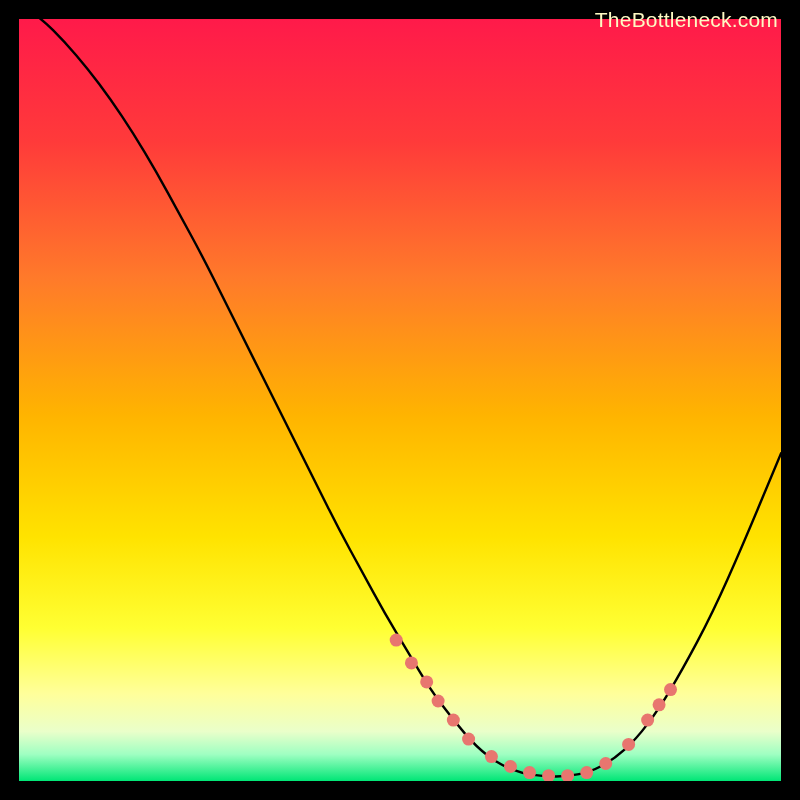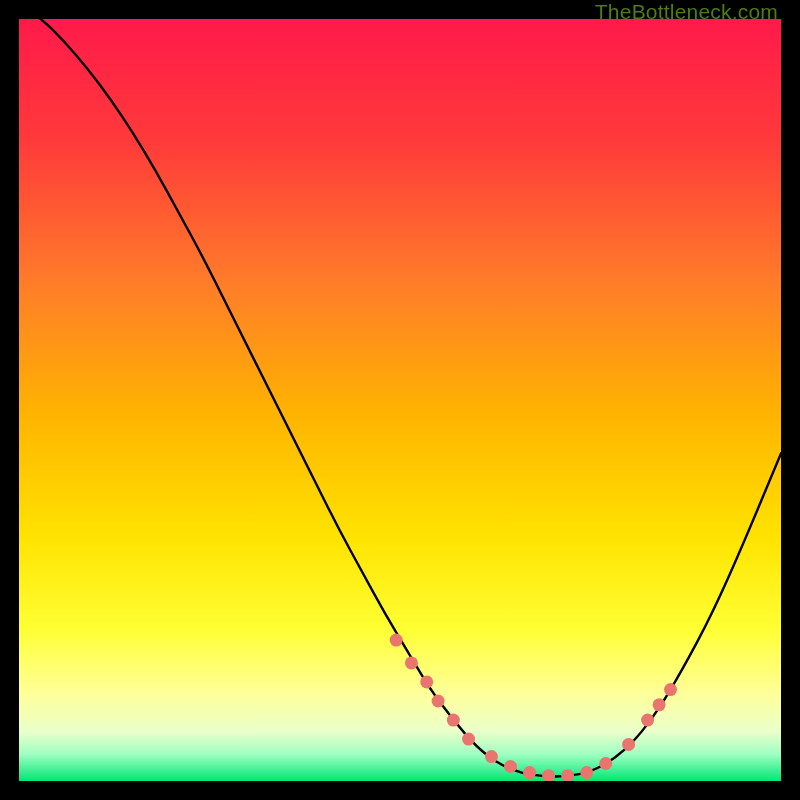--- a/index.html
+++ b/index.html
@@ -20,23 +20,23 @@
   }
   .plot {
     position: absolute;
     left: 0;
     top: 0;
     width: 762px;
     height: 762px;
   }
   .watermark {
     position: absolute;
-    top: 0;
+    top: 8px;
     right: 22px;
-    color: #4d7c0f;
+    color: #fef9c3;
     font-size: 21px;
     font-weight: 500;
     letter-spacing: 0.2px;
   }
 </style>
 </head>
 <body>
 
 <div class="frame">
   <svg class="plot" viewBox="0 0 762 762">

